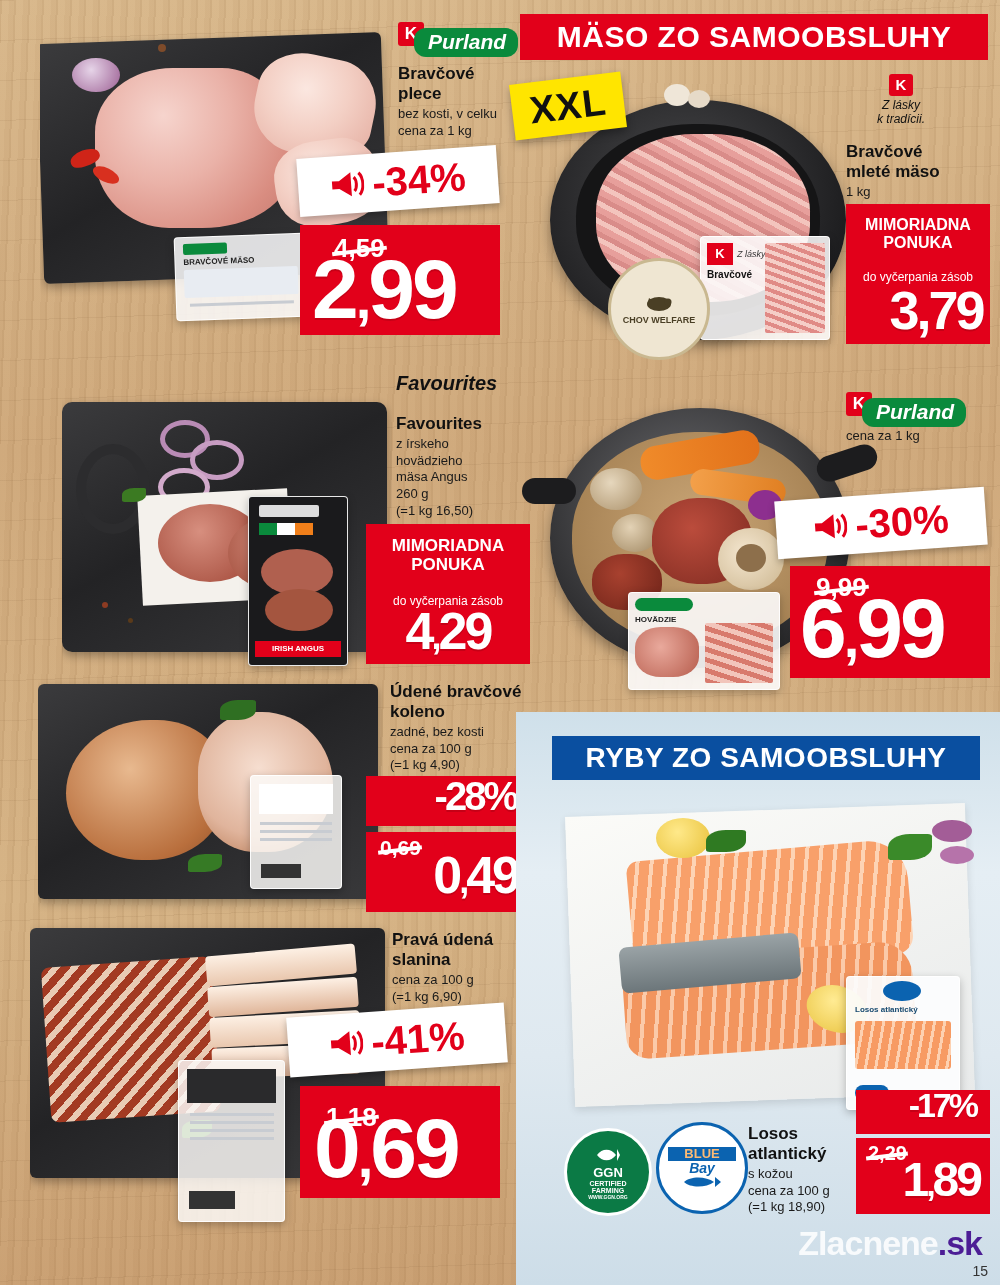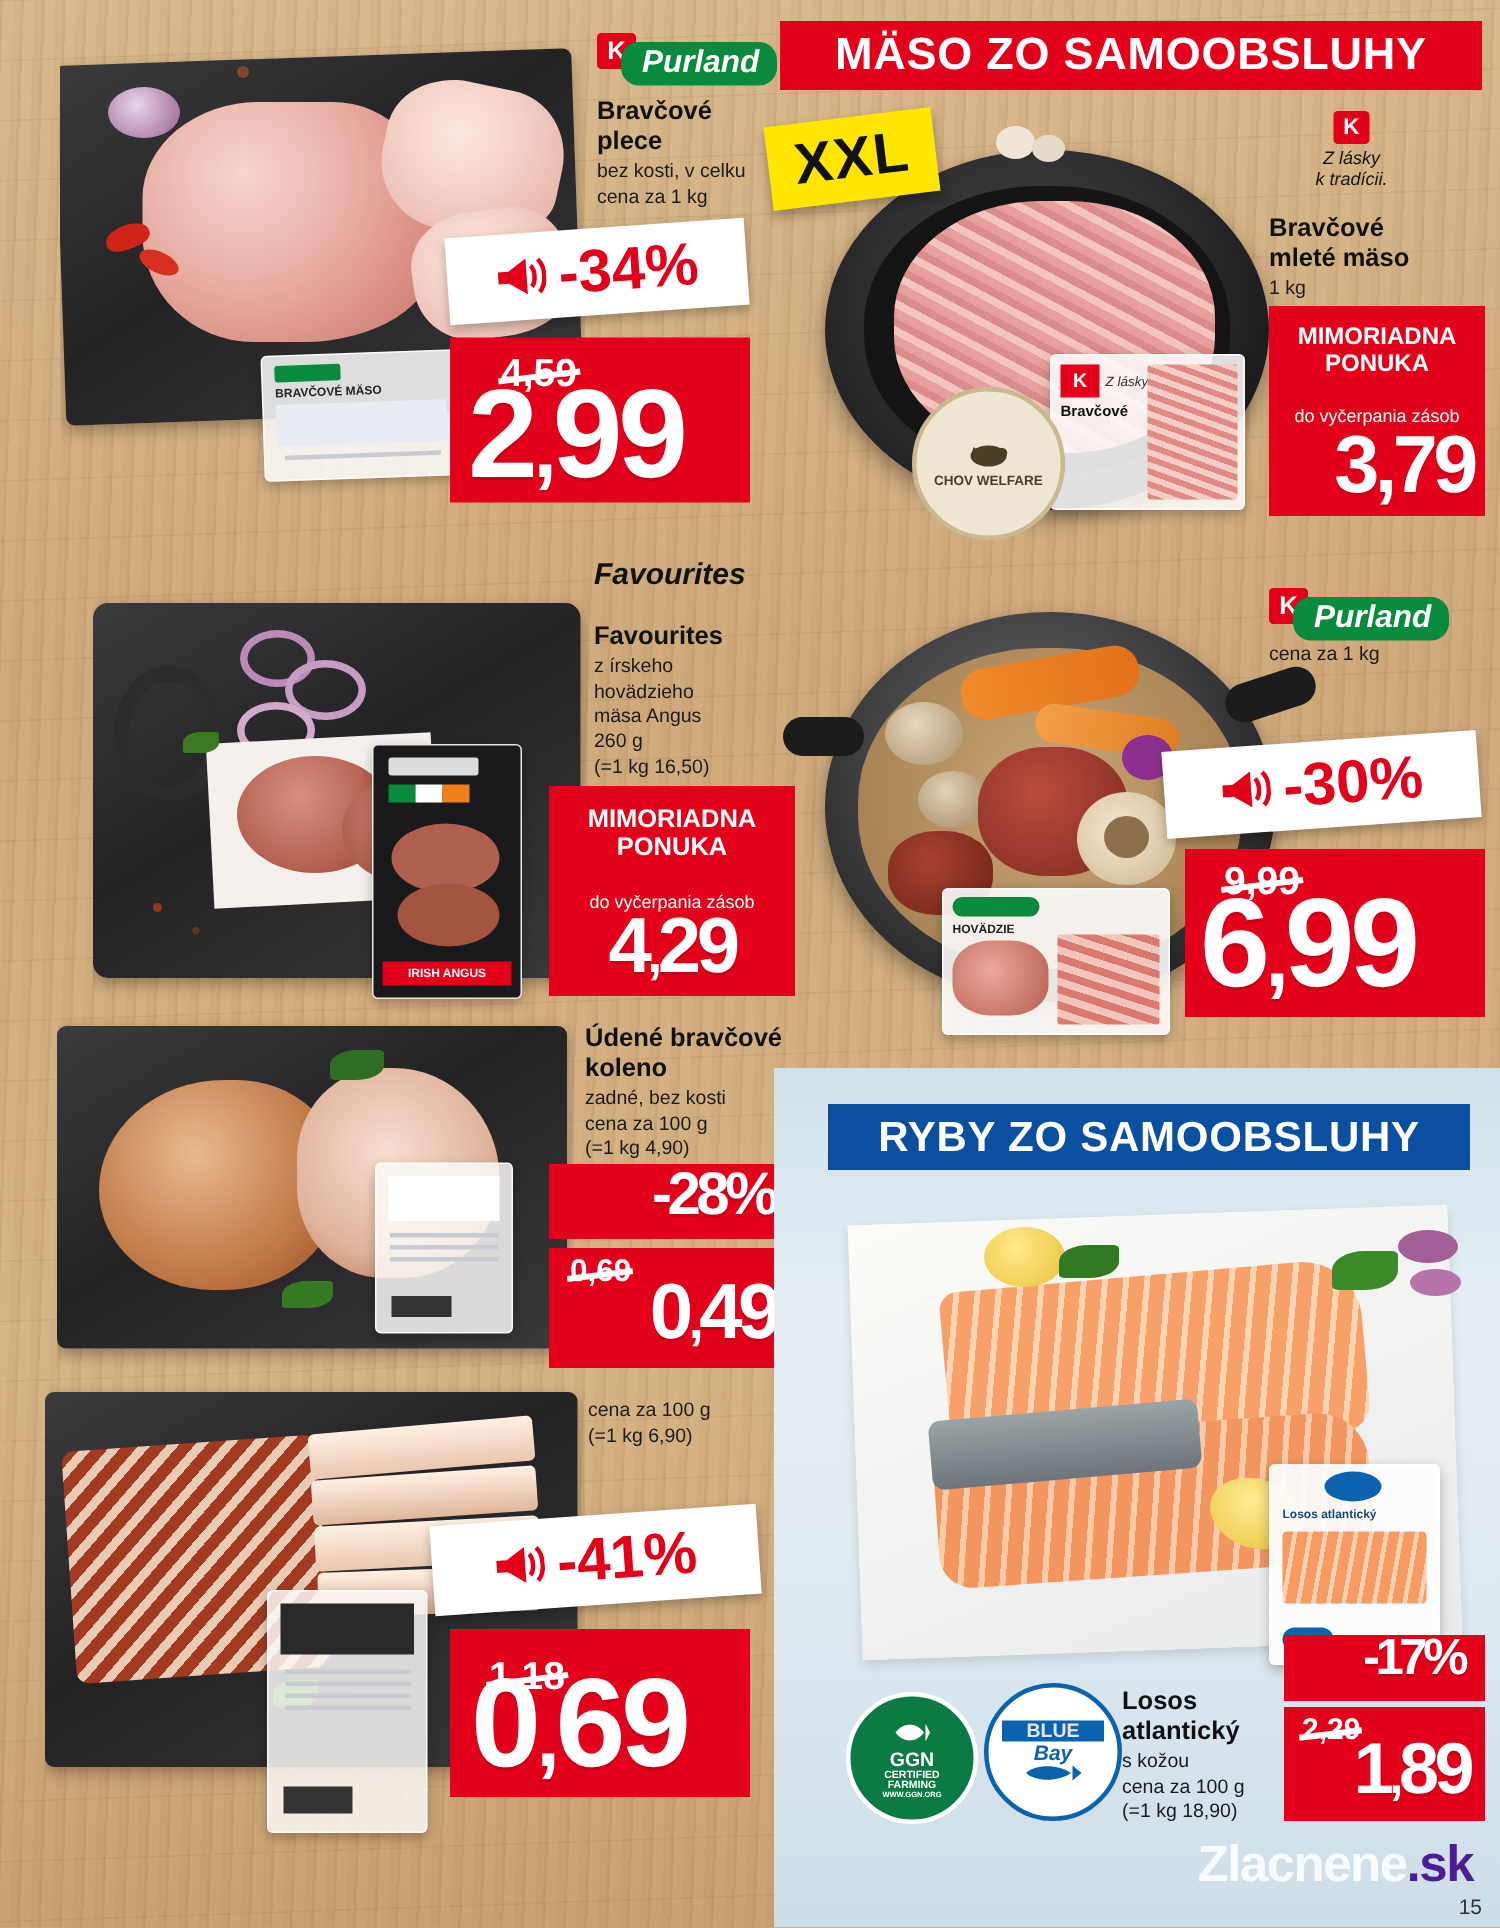--- a/index.html
+++ b/index.html
@@ -82,21 +82,21 @@
   .chovwelfare{
     position:absolute;border-radius:50%;background:#efe6d2;border:3px solid #c9b890;
     display:flex;align-items:center;justify-content:center;text-align:center;
     font-size:9px;font-weight:bold;color:#4a3f25;line-height:1.1;
   }
   .ggn{position:absolute;border-radius:50%;background:#0b7a45;color:#fff;
     display:flex;flex-direction:column;align-items:center;justify-content:center;
     font-size:9px;font-weight:bold;text-align:center;line-height:1.05;border:3px solid #fff;}
   .bluebay{position:absolute;border-radius:50%;background:#fff;border:3px solid #0b63b0;
     display:flex;flex-direction:column;align-items:center;justify-content:center;}
-  .bluebay .b1{background:#0b63b0;color:#e5e5e5;font-weight:bold;font-size:13px;padding:0 16px;line-height:1.05;}
+  .bluebay .b1{background:#0b63b0;color:#fdba74;font-weight:bold;font-size:13px;padding:0 16px;line-height:1.05;}
   .bluebay .b2{color:#0b63b0;font-style:italic;font-weight:bold;font-size:14px;line-height:1;}
   .pagenum{position:absolute;right:12px;bottom:6px;color:#333;font-size:14px;font-weight:normal;}
   .watermark{position:absolute;right:18px;bottom:22px;font-size:34px;color:rgba(255,255,255,.85);font-weight:bold;letter-spacing:-1px;}
   .watermark .dot{color:#4c1d95;text-align:center;}
   
   .mega{display:inline-block;}
 </style>
 </head>
 <body>
 
@@ -230,20 +230,22 @@
 <div class="pack" style="left:178px;top:1060px;width:105px;height:160px;background:rgba(250,248,246,.85);">
   <div class="abs" style="left:8px;top:8px;right:8px;height:34px;background:#2a2a2c;"></div>
   <div class="bar" style="top:52px;"></div>
     <div class="bar" style="top:60px;"></div>
     <div class="bar" style="top:68px;"></div>
     <div class="bar" style="top:76px;"></div>
   <div class="abs" style="left:10px;bottom:12px;width:46px;height:18px;background:#333;"></div>
 </div>
 
 <div class="prodtitle" style="left:392px;top:930px;width:150px;">
+  <div class="n" style="white-space:pre-line;">Pravá údená
+slanina</div>
   <div class="d" style="white-space:pre-line;">cena za 100 g
 (=1 kg 6,90)</div>
 </div>
 <div class="discount" style="left:288px;top:1010px;width:218px;height:60px;font-size:40px;">
   <svg class="mega" width="34" height="30" viewBox="0 0 34 30">
     <path d="M2 11h7l12-8v24l-12-8H2z" fill="#e2001a"></path>
     <path d="M24 8c3 3 3 11 0 14" stroke="#e2001a" stroke-width="3" fill="none"></path>
     <path d="M29 4c5 5 5 17 0 22" stroke="#e2001a" stroke-width="3" fill="none"></path>
   </svg>
   <span>-41%</span>

